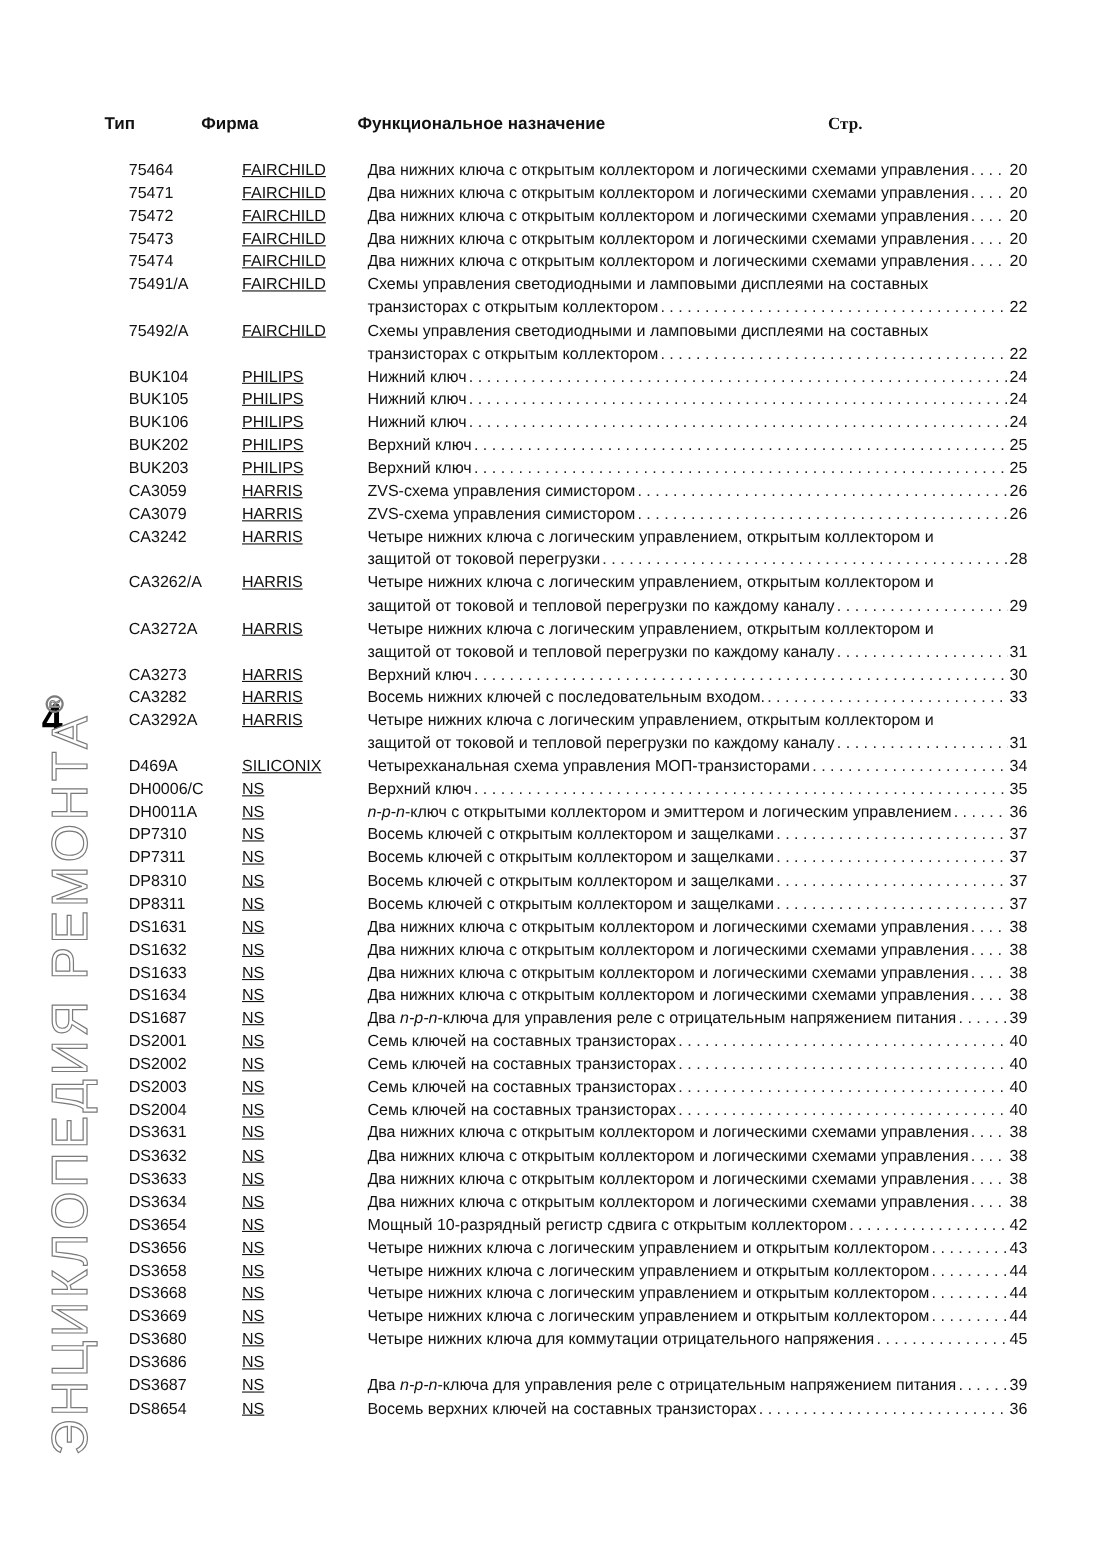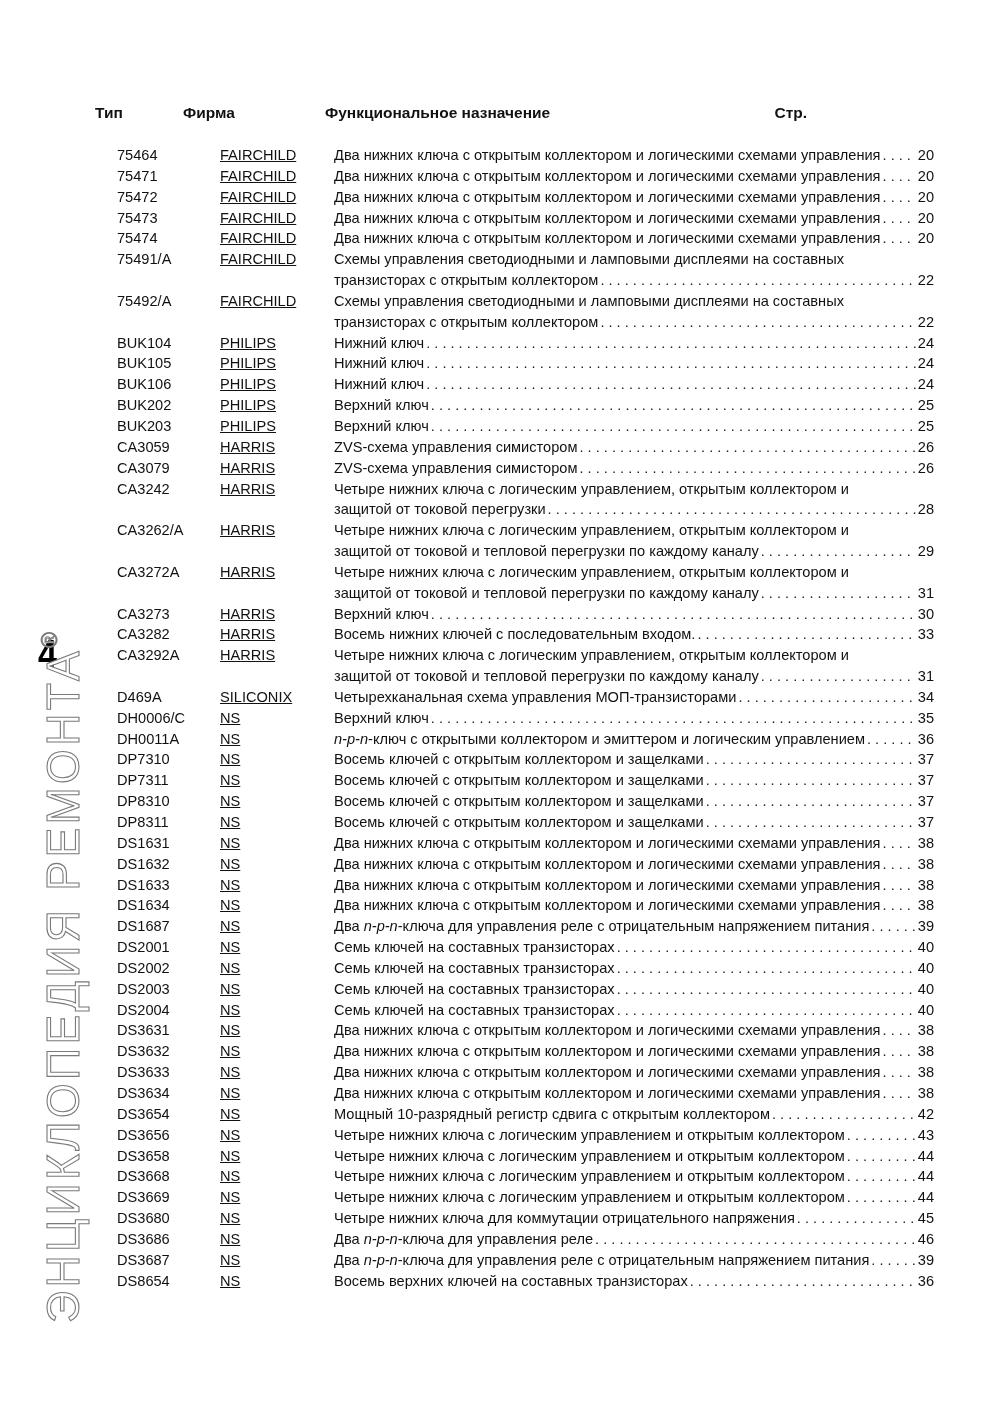--- a/index.html
+++ b/index.html
@@ -8,21 +8,21 @@
     font-family: "Liberation Sans", sans-serif; color: #111111;
   }
   .header {
     position: absolute; top: 104px; left: 0; width: 894px; height: 24px;
     font-weight: bold; font-size: 15.5px;
   }
   .header span { position: absolute; top: 0; white-space: nowrap; }
   .h-type { left: 95px; }
   .h-firm { left: 183px; }
   .h-func { left: 325px; }
-  .h-page { right: 87px; }
+  .h-page { right: 110px; font-family: Liberation Serif, serif; }
 
   .rows { position: absolute; top: 145px; left: 0; width: 1005px; margin-left: 24px; }
   .row { position: relative; height: 20.85px; font-size: 14.6px; line-height: 20.85px; }
   .row.two { height: 41.7px; padding-left: 48px; }
   .c-type { position: absolute; left: 93px; top: 0; white-space: nowrap; }
   .c-firm { position: absolute; left: 196px; top: 0; white-space: nowrap; text-decoration: underline; }
   .c-func { position: absolute; left: 310px; top: 0; width: 600px; }
   .line { display: flex; align-items: baseline; height: 20.85px; white-space: nowrap; overflow: hidden; text-align: right; }
   .line .txt { flex: 0 0 auto; }
   .line .txt i { font-style: italic; }
@@ -586,27 +586,20 @@
         <div class="line">
           <span class="txt"><span>Четыре нижних ключа для коммутации отрицательного напряжения</span></span>
           <span class="dots"></span>
           <span class="pg">45</span>
         </div>
       </div>
     </div>
     <div class="row">
       <span class="c-type">DS3686</span>
       <span class="c-firm">NS</span>
-      <div class="c-func">
-        <div class="line">
-          <span class="txt"><span>Два </span><i>n-p-n</i><span>-ключа для управления реле</span></span>
-          <span class="dots"></span>
-          <span class="pg">46</span>
-        </div>
-      </div>
     </div>
     <div class="row">
       <span class="c-type">DS3687</span>
       <span class="c-firm">NS</span>
       <div class="c-func">
         <div class="line">
           <span class="txt"><span>Два </span><i>n-p-n</i><span>-ключа для управления реле с отрицательным напряжением питания</span></span>
           <span class="dots"></span>
           <span class="pg">39</span>
         </div>

